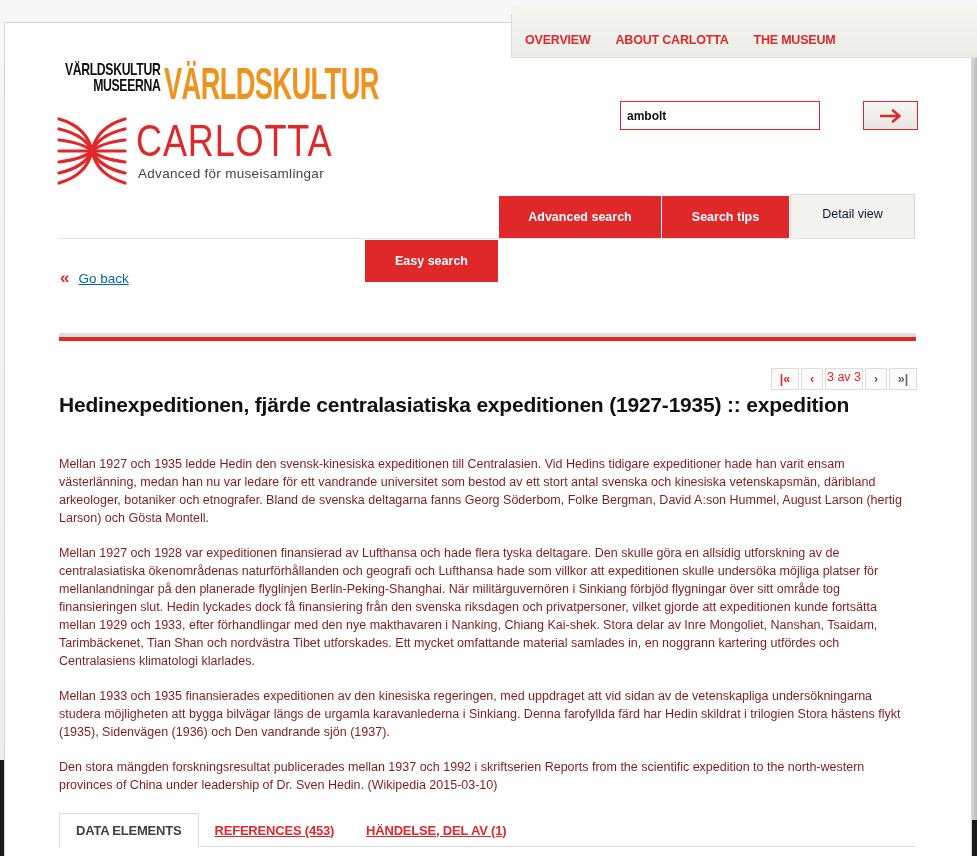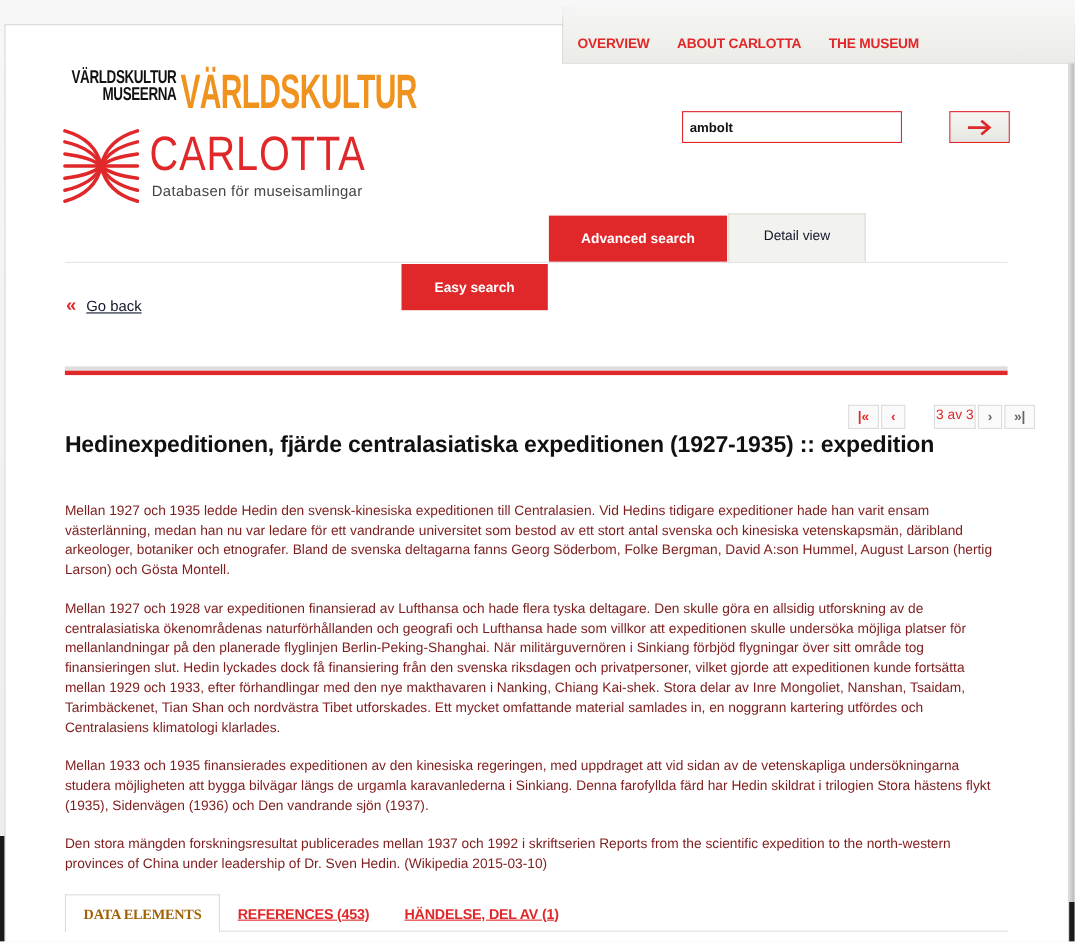--- a/index.html
+++ b/index.html
@@ -88,21 +88,21 @@
   .tab.active {
     background: #f2f2ef; color: #0f172a; border: 1px solid #dadad6; border-bottom: none;
     font-weight: normal; align-items: flex-start; padding-top: 12px; margin-top: -2px; height: 44px;
   }
   .tabs-baseline {
     position: absolute; left: 59px; top: 238px; width: 857px; height: 1px; background: #e3e3e3;
   }
   
   .goback { position: absolute; left: 60px; top: 270px; display: flex; align-items: center; }
   .goback-icon { color: #e0282a; font-weight: bold; font-size: 17px; margin-right: 9px; line-height: 16px; }
-  .goback a { color: #0f172a; font-size: 13.5px; text-decoration: underline; }
+  .goback a { color: #0369a1; font-size: 13.5px; text-decoration: underline; }
   .sep-gray { position: absolute; left: 59px; top: 333px; width: 857px; height: 4px; background: #dedede; }
   .sep-red { position: absolute; left: 59px; top: 337px; width: 857px; height: 4px; background: #e0282a; }
   
   .pager { position: absolute; left: 771px; top: 368px; display: flex; gap: 2px; }
   .pg {
     height: 22px; border: 1px solid #dcdcdc; background: #fafafa;
     display: flex; align-items: center; justify-content: center;
     font-size: 12.5px; cursor: pointer;
   }
   .pg.red { color: #e0282a; font-weight: bold; }
@@ -117,21 +117,21 @@
   .body { position: absolute; left: 59px; top: 455px; width: 850px; }
   .body p {
     font-size: 12.5px; line-height: 18px; color: #7f1d1d; margin-bottom: 17px;
   }
   
   .btabs { position: absolute; left: 59px; top: 813px; width: 857px; height: 34px; border-bottom: 1px solid #dcdcdc; display: flex; }
   .btab {
     height: 34px; display: flex; align-items: center; padding: 0 16px;
     font-size: 13px; font-weight: bold; cursor: pointer; letter-spacing: -0.2px;
   }
-  .btab.active { border: 1px solid #dcdcdc; border-bottom: 1px solid #fff; background: #fff; color: #a16207; margin-bottom: -1px; height: 35px; font-family: Liberation Serif, serif; }
+  .btab.active { border: 1px solid #dcdcdc; border-bottom: 1px solid #fff; background: #fff; color: #404040; margin-bottom: -1px; height: 35px; }
   .btab.link { color: #e0282a; text-decoration: underline; }
 </style>
 </head>
 <body>
 
 <div class="page"></div>
 <div class="right-shade"></div>
 <div class="left-edge-dark"></div>
 <div class="right-edge-dark"></div>
 
@@ -154,52 +154,53 @@
         <path d="M2 14 Q28 20 35 36 Q42 20 68 14"></path>
         <path d="M2 25 Q26 28 35 36 Q44 28 68 25"></path>
         <path d="M2 36 L68 36"></path>
         <path d="M2 47 Q26 44 35 36 Q44 44 68 47"></path>
         <path d="M2 58 Q28 52 35 36 Q42 52 68 58"></path>
         <path d="M2 68 Q30 60 35 36 Q40 60 68 68"></path>
       </g>
     </svg>
   </div>
   <div class="logo-carlotta">CARLOTTA</div>
-  <div class="logo-sub">Databasen för museisamlingar</div>
+  <div class="logo-sub">Advanced för museisamlingar</div>
 </div>
 
 <input class="search-input" type="text" value="ambolt" style="">
 <div class="search-btn">
   <svg width="22" height="14" viewBox="0 0 22 14">
     <path d="M1 7 H19 M13 1.5 L19.5 7 L13 12.5" fill="none" stroke="#e0282a" stroke-width="2.4" stroke-linecap="square"></path>
   </svg>
 </div>
 
 <div class="tabs">
   <div class="tab" style="width:133px;margin-top:44px;">Easy search</div>
   <div class="tab" style="width:162px;">Advanced search</div>
+  <div class="tab" style="width:127px;">Search tips</div>
   <div class="tab active" style="width:125px;">Detail view</div>
 </div>
 <div class="tabs-baseline"></div>
 
 <div class="goback">
   <span class="goback-icon">«</span>
   <a href="#">Go back</a>
 </div>
 <div class="sep-gray"></div>
 <div class="sep-red"></div>
 
 <div class="pager">
   <div class="pg red" style="width:28px;">
     <span>|«</span>
   </div>
   <div class="pg red" style="width:22px;">
     <span>‹</span>
   </div>
-  <div class="pg count" style="width:38px;margin-left:24px;">3 av 3</div>
+  <div class="pg count" style="width:38px;">3 av 3</div>
   <div class="pg gray" style="width:22px;">
     <span>›</span>
   </div>
   <div class="pg gray" style="width:28px;">
     <span>»|</span>
   </div>
 </div>
 
 <h1 class="title">Hedinexpeditionen, fjärde centralasiatiska expeditionen (1927-1935) :: expedition</h1>
 

